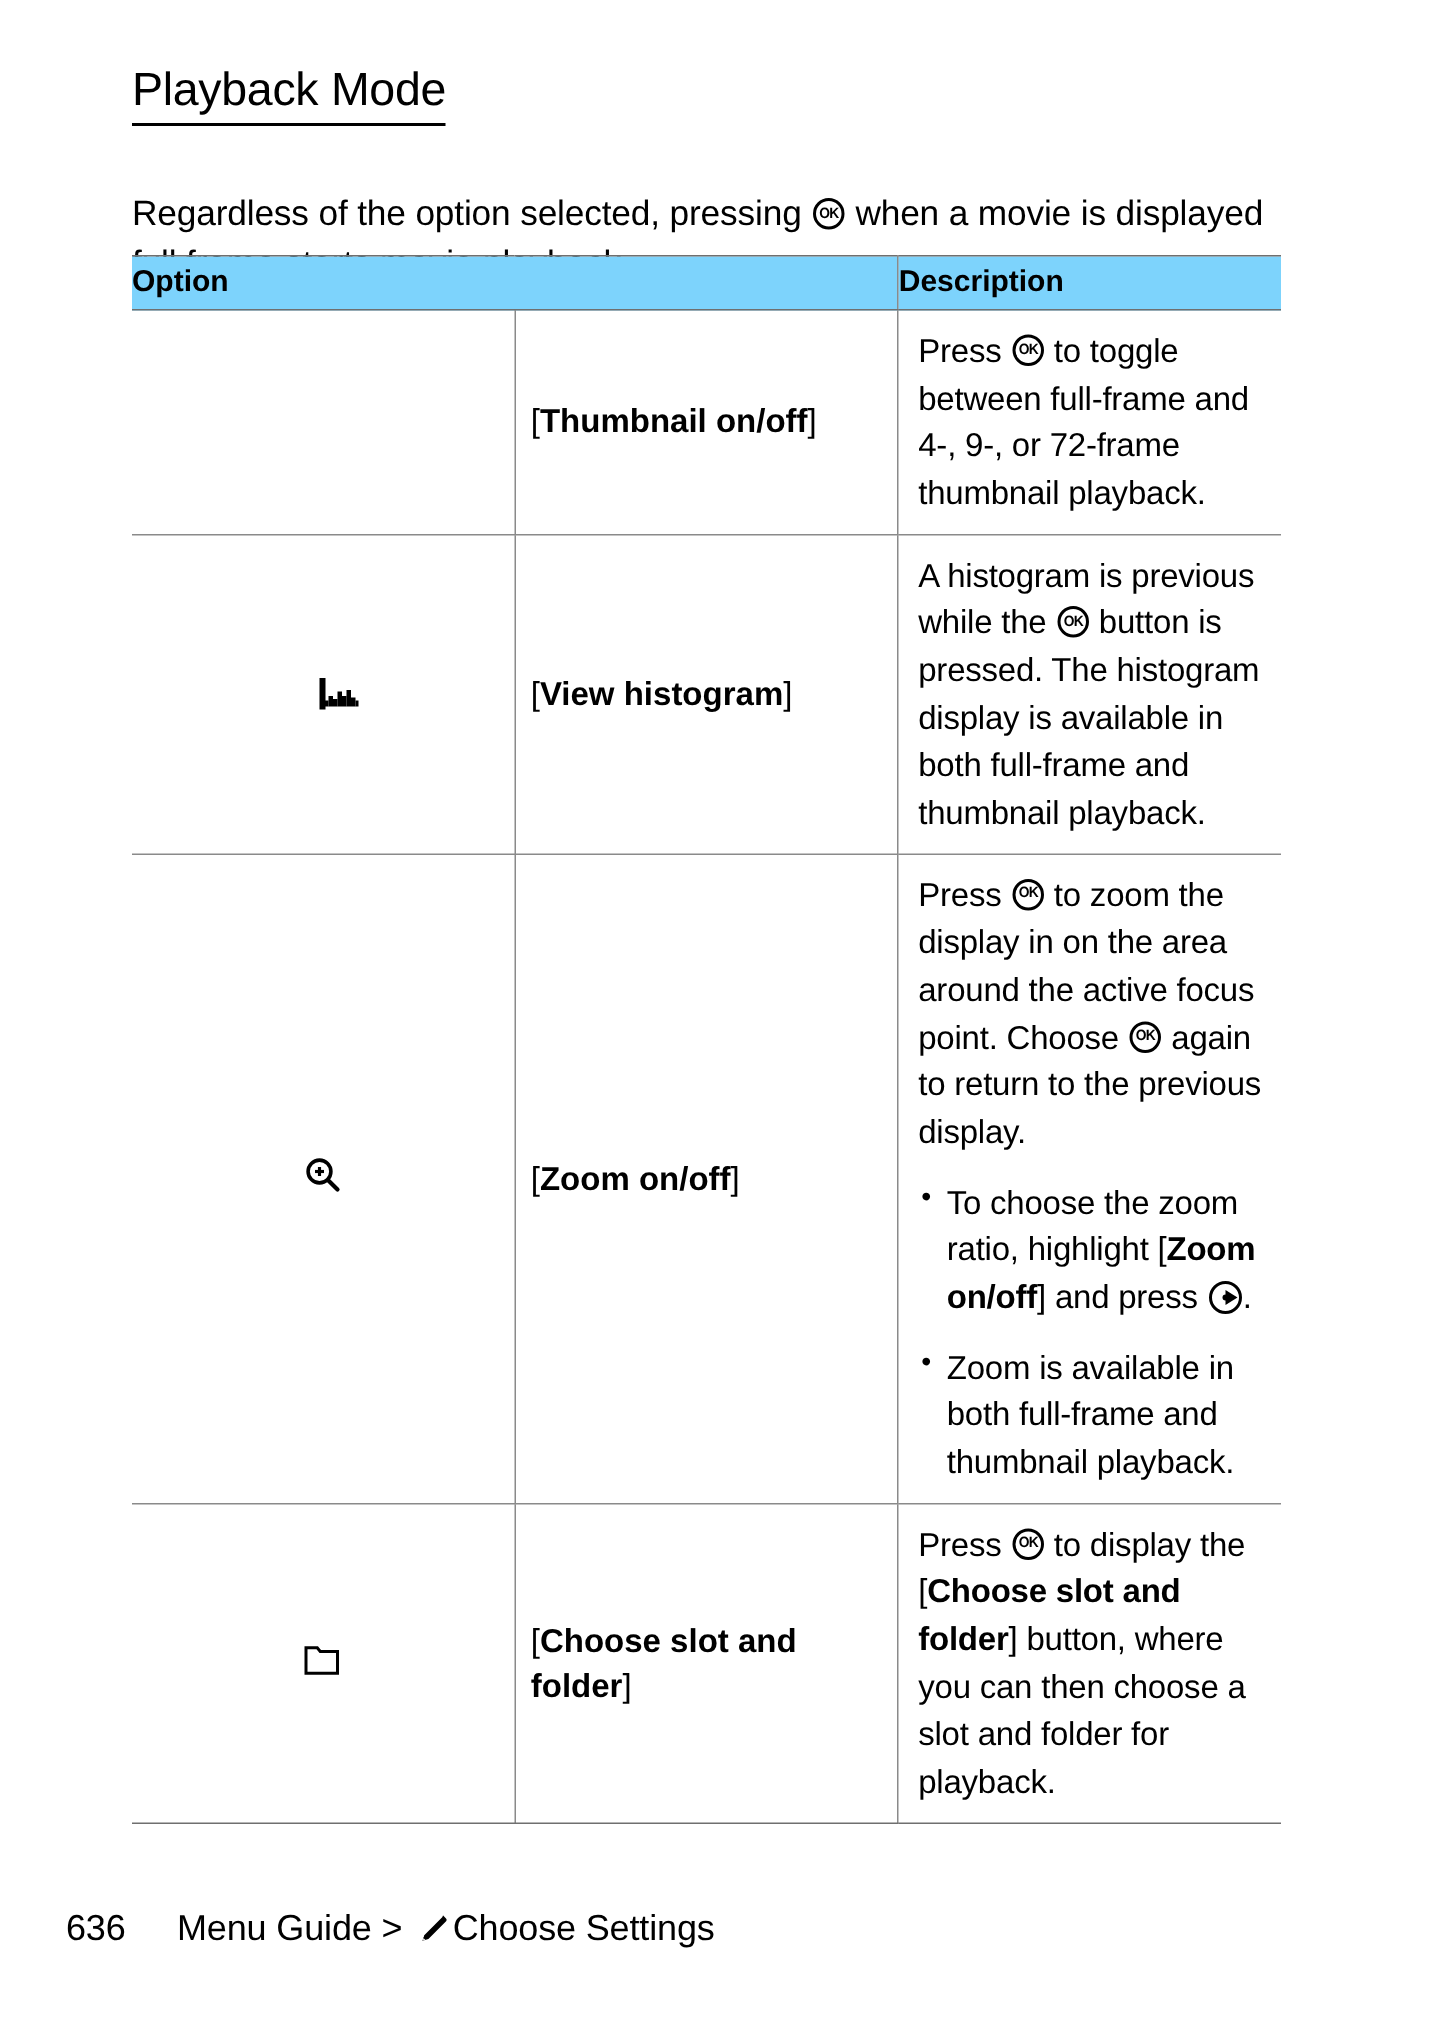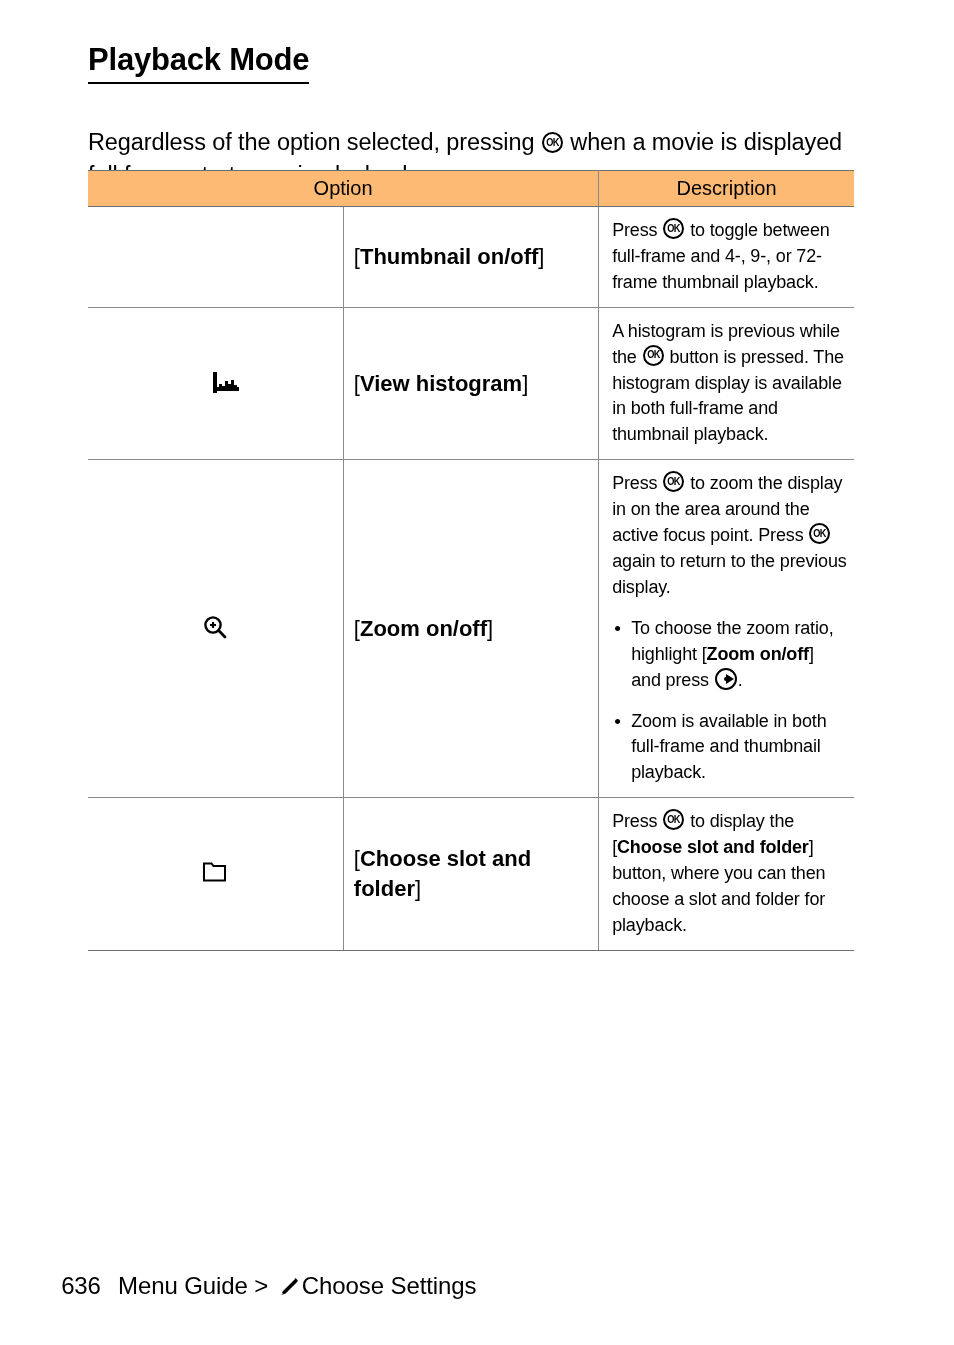--- a/index.html
+++ b/index.html
@@ -22,21 +22,21 @@
     width: 954px;
     height: 1345px;
   }
 
   
   .page-title {
     position: absolute;
     left: 88px;
     top: 44px;
     font-size: 31px;
-    font-weight: bold;
+    font-weight: normal;
     letter-spacing: -0.2px;
     border-bottom: 2.5px solid #000;
     padding-bottom: 5px;
     display: inline-block;
     line-height: 1.06;
   }
 
   
   .intro {
     position: absolute;
@@ -56,26 +56,26 @@
     top: 170px;
     width: 766px;
     border-collapse: collapse;
     table-layout: fixed;
   }
   .opt-table td, .opt-table th {
     vertical-align: middle;
     padding: 0;
   }
   .thead-cell {
-    background: #fdba74;
+    background: #7dd3fc;
     border-top: 1.6px solid #6f6f6f;
     border-bottom: 1.6px solid #6f6f6f;
     font-size: 20px;
-    font-weight: normal;
-    text-align: center;
+    font-weight: bold;
+    text-align: left;
     height: 35px;
     line-height: 35px;
   }
   .thead-cell.opt-head { border-right: 1.1px solid #8a8a8a; }
 
   .row-icon {
     width: 66px;
     text-align: center;
     border-right: 1.1px solid #8a8a8a;
     border-bottom: 1.1px solid #8a8a8a;
@@ -84,21 +84,21 @@
     width: 227px;
     border-right: 1.1px solid #8a8a8a;
     border-bottom: 1.1px solid #8a8a8a;
     padding: 10px 12px 10px 10px !important;
     font-size: 22px;
     line-height: 1.36;
   }
   .row-desc {
     border-bottom: 1.1px solid #8a8a8a;
     padding: 11px 6px 11px 13px !important;
-    font-size: 18px;
+    font-size: 22px;
     line-height: 1.44;
     letter-spacing: -0.15px;
   }
   tr.last-row .row-icon,
   tr.last-row .row-name,
   tr.last-row .row-desc { border-bottom: 1.6px solid #6f6f6f; }
 
   .bk { font-weight: bold; }
   .brkt { font-weight: normal; }
 
@@ -216,21 +216,21 @@
   
   .footer {
     position: absolute;
     left: 44px;
     top: 1272px;
     width: 880px;
     font-size: 24px;
     letter-spacing: -0.1px;
     white-space: nowrap;
   }
-  .footer .pageno { display: inline-block; width: 74px; text-align: center; }
+  .footer .pageno { display: inline-block; width: 74px; }
   .pencil-glyph {
     display: inline-block;
     width: 22px;
     height: 22px;
     vertical-align: -4px;
     margin: 0 3px 0 2px;
   }
 </style>
 </head>
 <body>
@@ -304,21 +304,21 @@
               <line x1="11" y1="8" x2="11" y2="14" stroke="#000" stroke-width="2.1"></line>
               <line x1="16.6" y1="16.6" x2="23" y2="23" stroke="#000" stroke-width="2.8" stroke-linecap="round"></line>
             </svg>
           </span>
         </td>
         <td class="row-name">
           <span class="brkt">[</span><span class="bk">Zoom on/off</span><span class="brkt">]</span>
         </td>
         <td class="row-desc">
           <div>
-            <span>Press </span><span class="ok-glyph"></span><span> to zoom the display in on the area around the active focus point. Press </span><span class="ok-glyph"></span><span> again to return to the previous display.</span>
+            <span>Press </span><span class="ok-glyph"></span><span> to zoom the display in on the area around the active focus point. Choose </span><span class="ok-glyph"></span><span> again to return to the previous display.</span>
           </div>
           <ul class="bullets">
             <li>
               <span>To choose the zoom ratio, highlight [</span><span class="bk">Zoom on/off</span><span>] and press </span><span class="sel-right-glyph"></span><span>.</span>
             </li>
             <li>
               <span>Zoom is available in both full-frame and thumbnail playback.</span>
             </li>
           </ul>
         </td>

